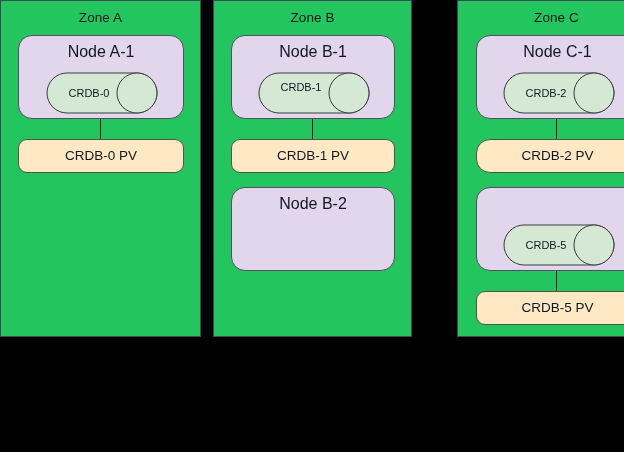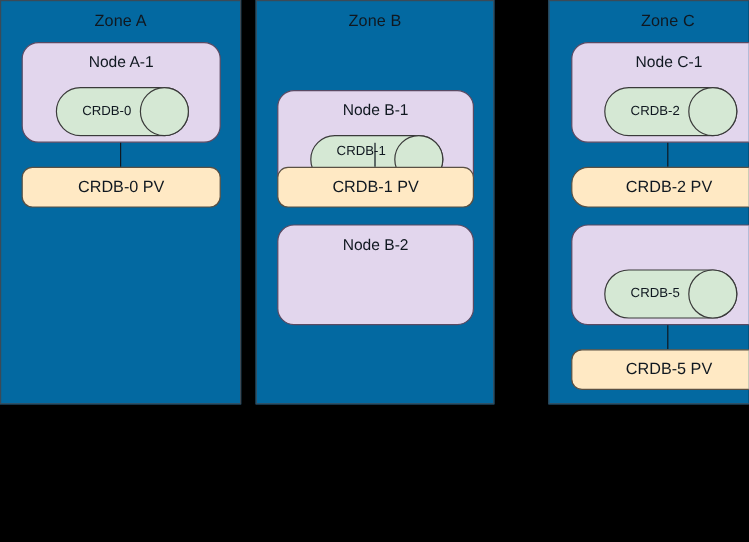--- a/index.html
+++ b/index.html
@@ -17,21 +17,21 @@
   #canvas {
     position: relative;
     width: 624px;
     height: 452px;
     background: #000000;
   }
 
   
   .zone {
     position: absolute;
-    background: #0369a1;
+    background: #22c55e;
     border: 1px solid #3b4a57;
     box-sizing: border-box;
   }
   .zone-label {
     position: absolute;
     top: 9px;
     left: 0;
     right: 0;
     text-align: center;
     font-size: 13.5px;
@@ -47,21 +47,21 @@
     border: 1px solid #5a4a63;
     border-radius: 14px;
     box-sizing: border-box;
   }
   .node-label {
     position: absolute;
     top: 8px;
     left: 0;
     right: 0;
     text-align: center;
-    font-size: 13px;
+    font-size: 16px;
     color: #101820;
     line-height: 16px;
   }
 
   
   .cyl {
     position: absolute;
   }
   .cyl svg { display: block; }
   .cyl-label {
@@ -124,21 +124,21 @@
     <div class="connector" style="left:99px; top:118px; height:20px;"></div>
 
     <div class="pv" style="left:17px; top:138px; width:166px; height:34px;">
       <span class="pv-label">CRDB-0 PV</span>
     </div>
   </div>
 
   <div class="zone" style="left:213px; top:0px; width:199px; height:337px;">
     <div class="zone-label">Zone B</div>
 
-    <div class="node" style="left:17px; top:34px; width:164px; height:84px;margin-top:40px;">
+    <div class="node" style="left:17px; top:34px; width:164px; height:84px;">
       <div class="node-label">Node B-1</div>
 
       <div class="cyl" style="left:26px; top:36px; width:112px; height:30px;">
         <svg width="112" height="42" viewBox="0 0 112 42" aria-hidden="true">
           <path d="M21,1 H91 A20,20 0 0 1 91,41 H21 A20,20 0 0 1 21,1 Z" fill="#d5e8d4" stroke="#3a3a3a" stroke-width="1"></path>
           <ellipse cx="91" cy="21" rx="20" ry="20" fill="#d5e8d4" stroke="#3a3a3a" stroke-width="1"></ellipse>
         </svg>
         <div class="cyl-label">CRDB-1</div>
       </div>
     </div>

